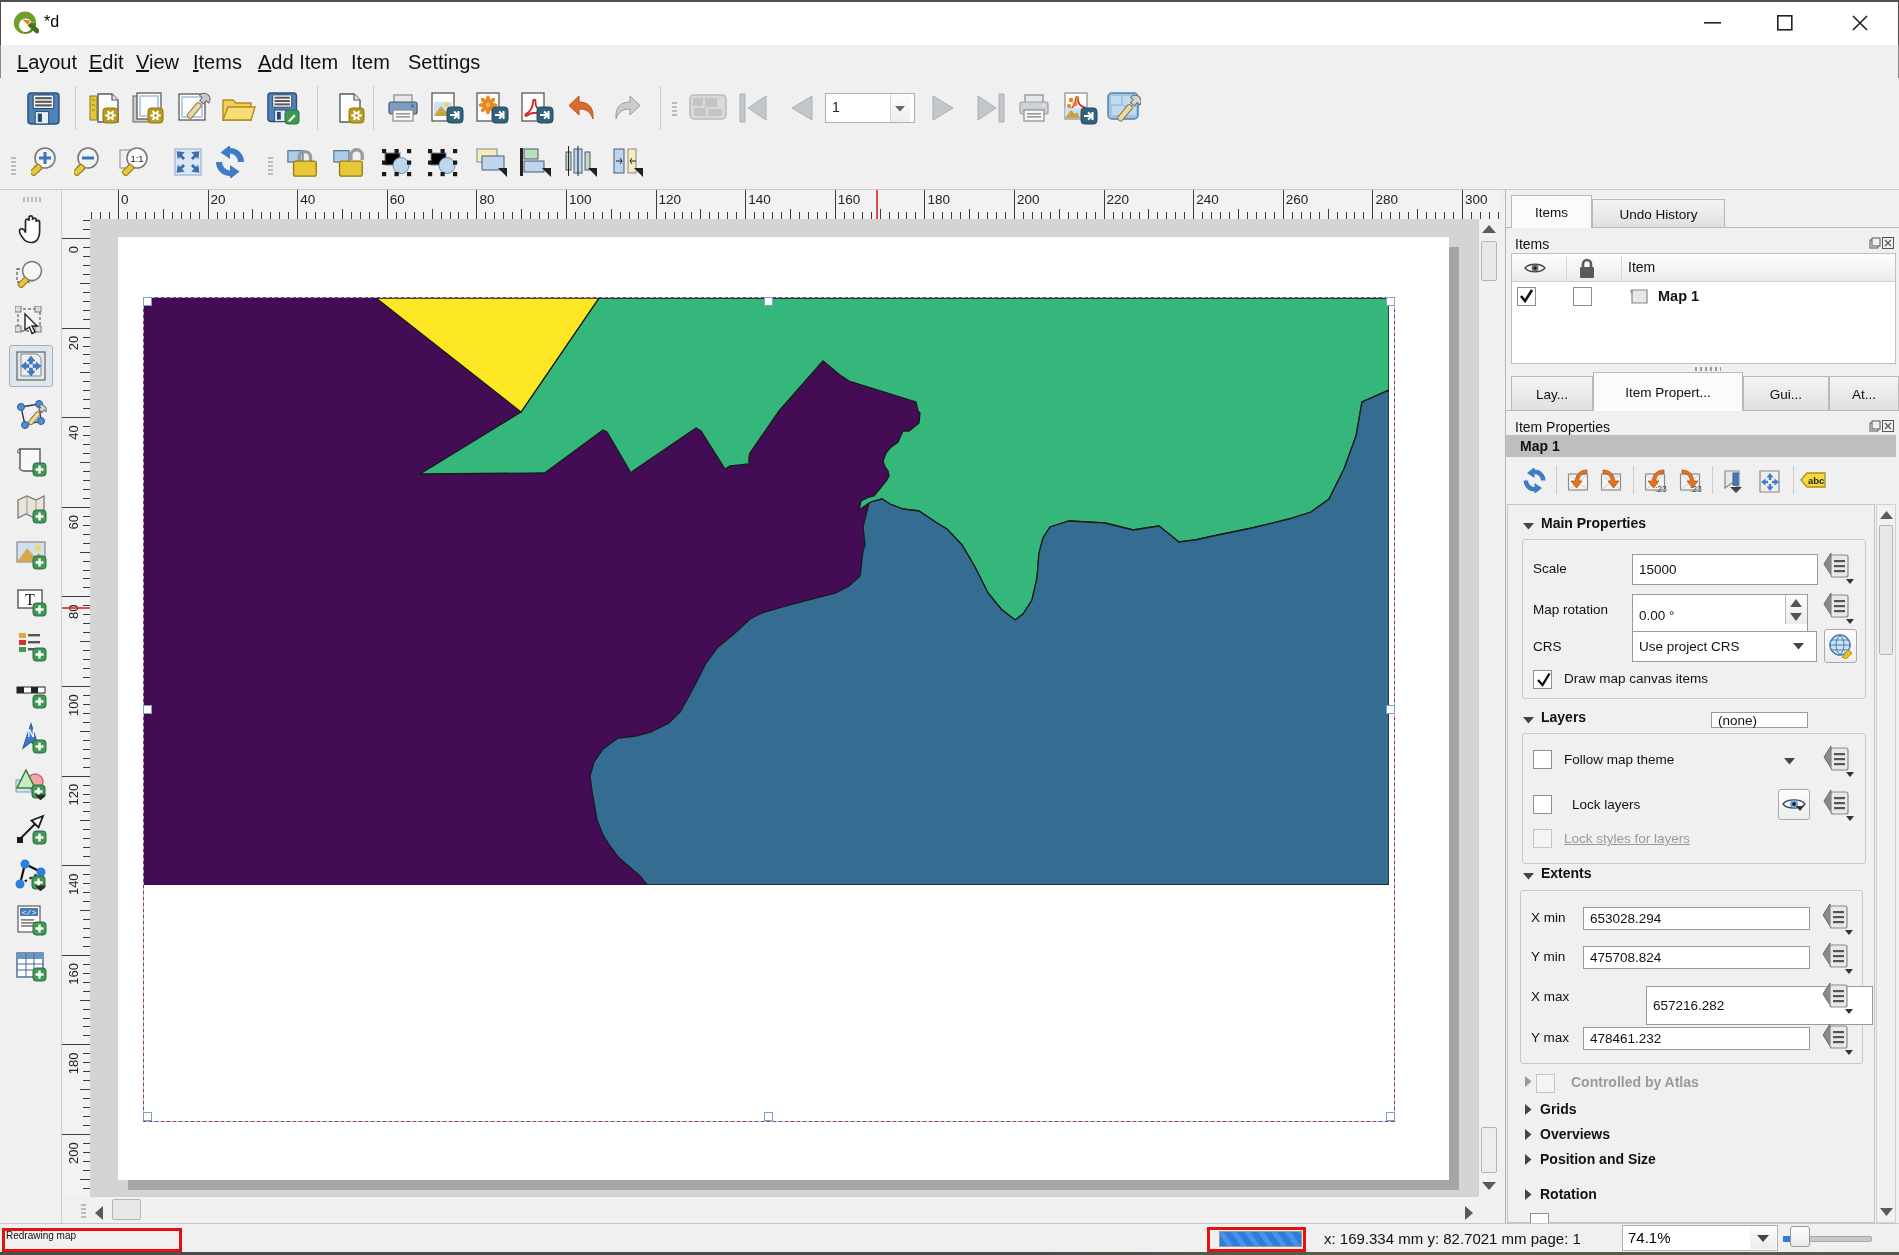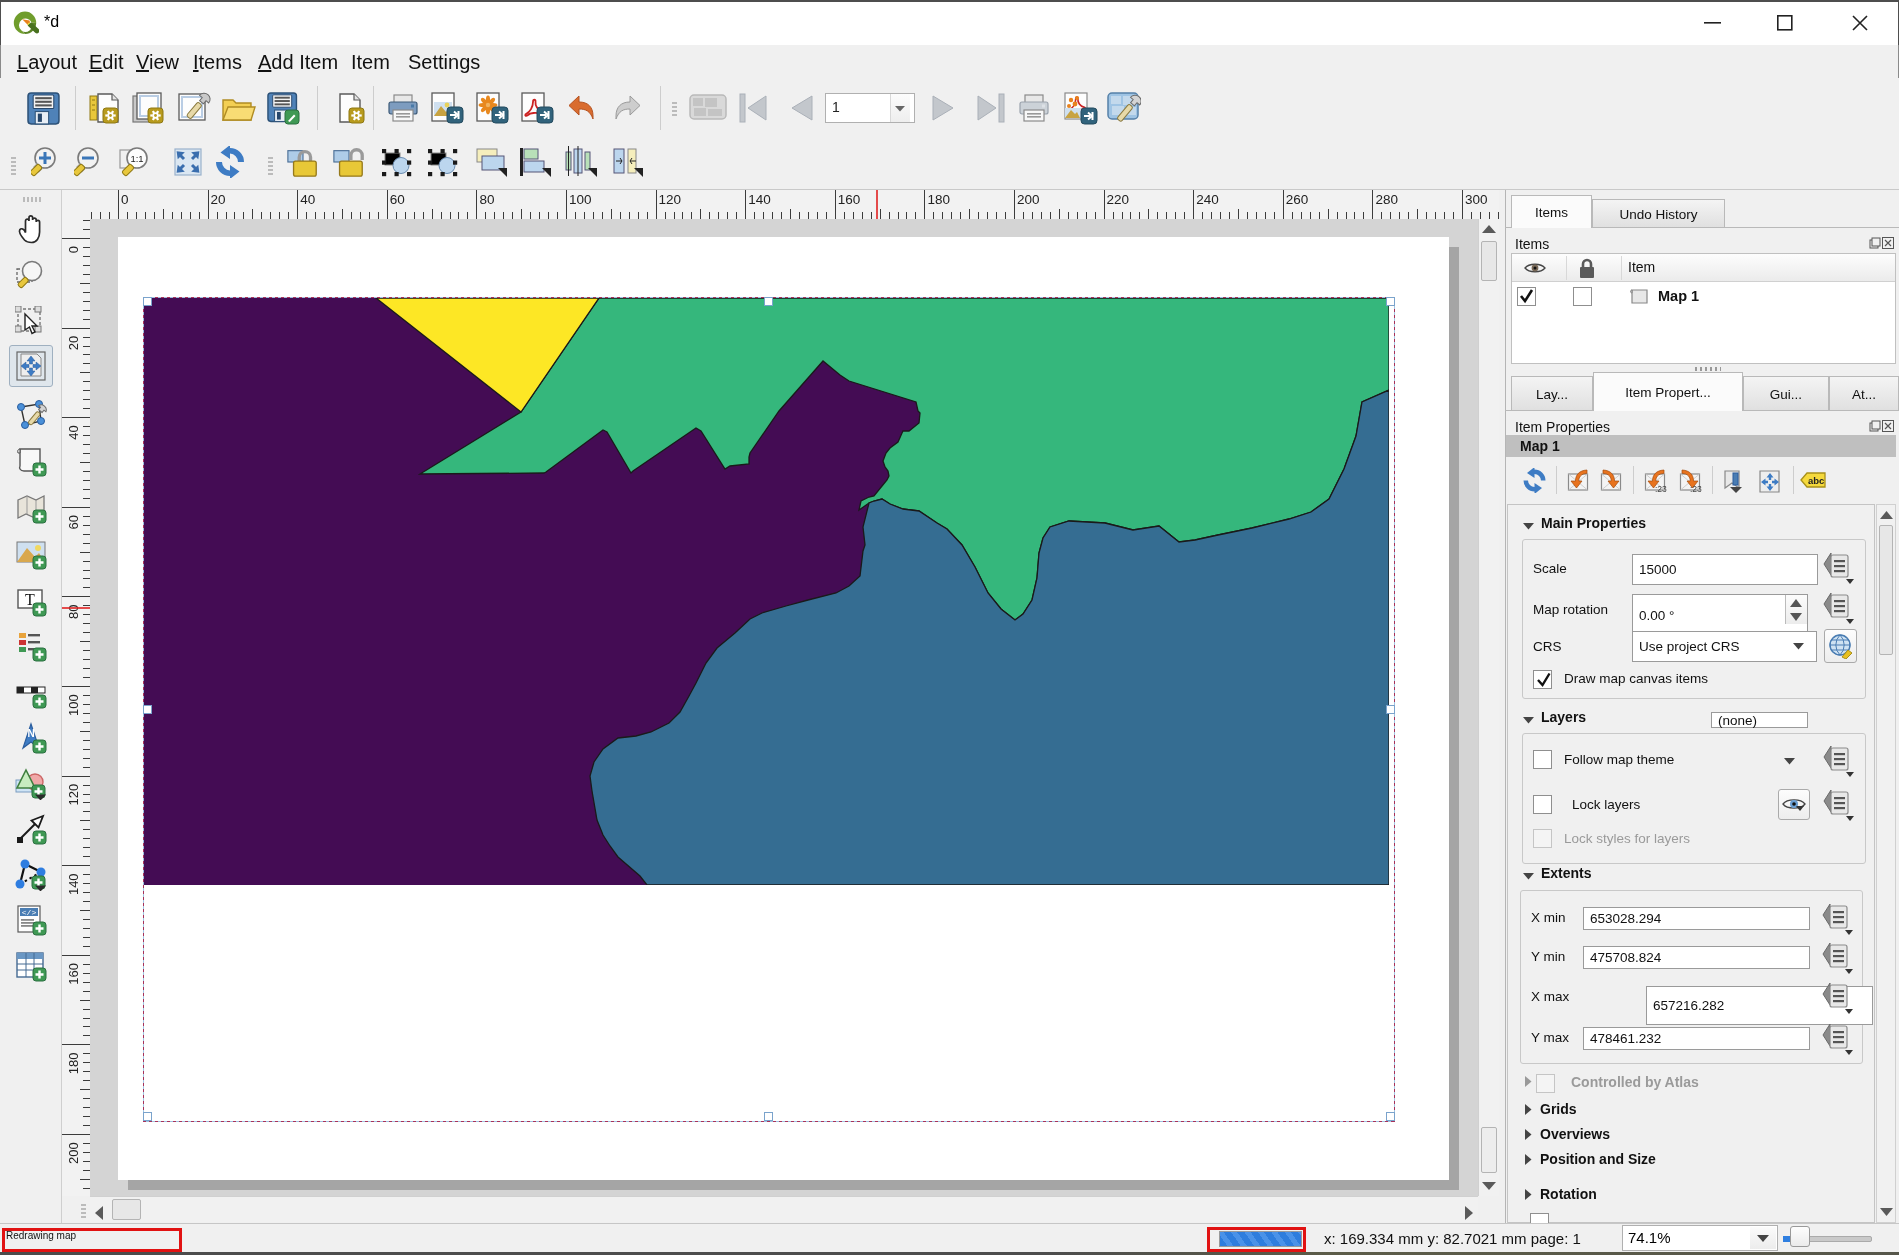--- a/index.html
+++ b/index.html
@@ -25,21 +25,21 @@
 .hsb{left:90px;top:1196px;width:1388px;height:26px;background:#f1f1f1;border-top:1px solid #d0d0d0;}
 .sbthumb{position:absolute;background:#e7e7e7;border:1px solid #b4b4b4;border-radius:2px;}
 .panel{left:1505px;top:190px;width:394px;height:1033px;background:#f0f0f0;border-left:1px solid #b5b5b5;}
 .statusbar{left:0;top:1223px;width:1899px;height:29px;background:#f0f0f0;border-top:1px solid #c6c6c6;font-size:15px;}
 .bottomstrip{left:0;top:1252px;width:1899px;height:3px;background:linear-gradient(90deg,#4c4c4c 0 55%,#5c5c48 70%,#56564a);}
 .tab{position:absolute;font-size:13.5px;color:#111;text-align:center;border:1px solid #b9b9b9;background:linear-gradient(#f4f4f4,#e0e0e0);}
 .tabact{background:#fbfbfb;border-bottom:none;z-index:3;}
 .gbox{position:absolute;border:1px solid #c8c8c8;border-radius:3px;}
 .inp{position:absolute;background:#fff;border:1px solid #9a9a9a;font-size:13.5px;color:#111;padding-left:6px;display:flex;align-items:center;}
 .lab{position:absolute;font-size:13.5px;color:#111;white-space:nowrap;}
-.labg{position:absolute;font-size:13.5px;color:#9a9a9a;white-space:nowrap;}
+.labg{position:absolute;font-size:13.5px;color:#9a9a9a;white-space:nowrap;text-decoration:underline;}
 .cb{position:absolute;width:19px;height:19px;background:#fff;border:1px solid #8f8f8f;}
 .cbd{position:absolute;width:19px;height:19px;background:#f4f4f4;border:1px solid #c5c5c5;}
 .sechdr{position:absolute;font-size:14px;font-weight:bold;color:#111;}
 .redbox{position:absolute;border:3px solid #e11212;z-index:50;}
 </style></head><body>
 <div class="abs titlebar"></div>
 <svg class="abs" style="left:12px;top:10px" width="27" height="27" viewBox="0 0 27 27">
     <g>
 <path d="M13 1.5 A11.3 11.3 0 1 0 13.2 24.1 L9.5 20.4 A6.6 6.6 0 1 1 19.6 12.6 L24.2 13 A11.3 11.3 0 0 0 13 1.5 Z" fill="#709d2c"></path>
 <path d="M24.2 13 A11.3 11.3 0 0 1 13.2 24.1 L9.5 20.4 A6.6 6.6 0 0 0 19.6 12.6 Z" fill="#5c8527"></path>

